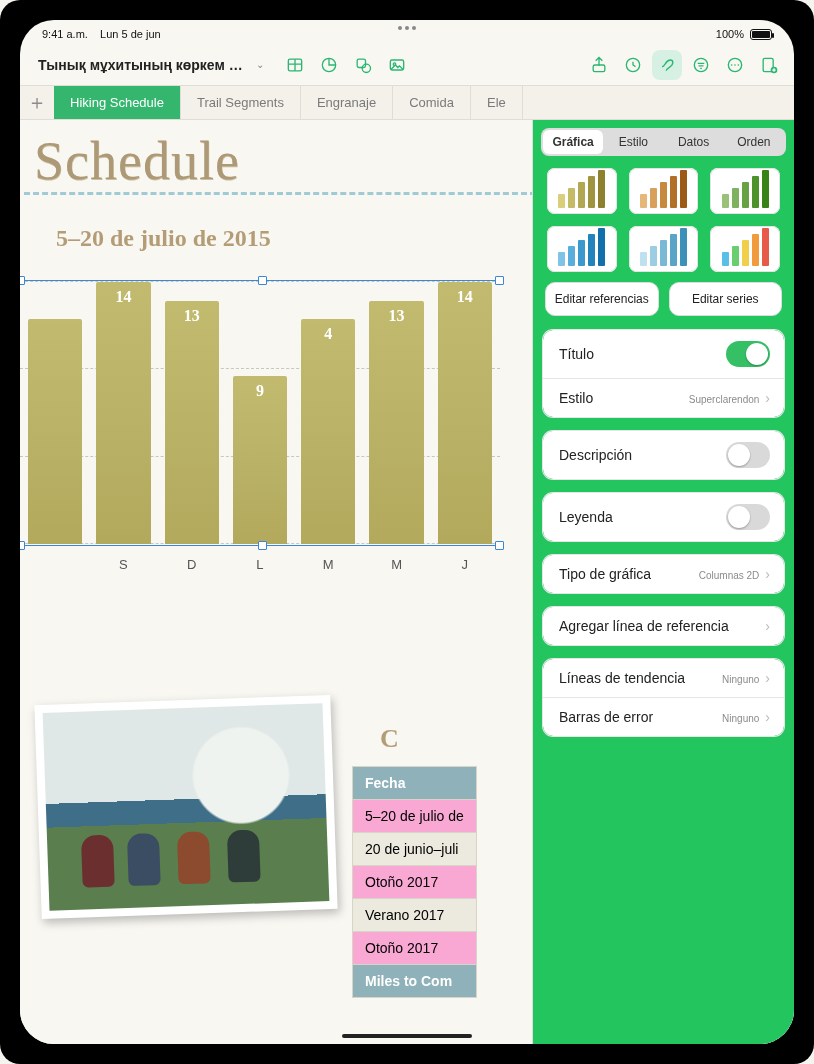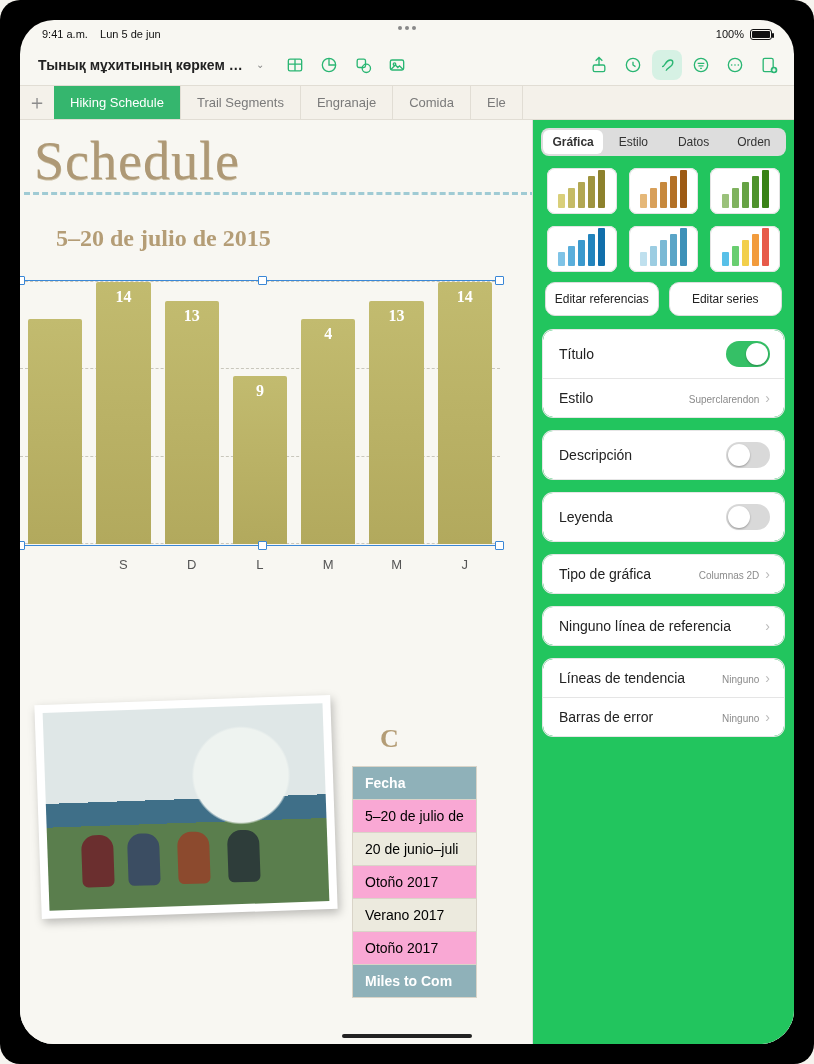--- a/index.html
+++ b/index.html
@@ -419,21 +419,21 @@
 
         <div class="group">
           <div class="cell">
             <span class="label">Tipo de gráfica</span>
             <span><span class="val">Columnas 2D</span><span class="chev">›</span></span>
           </div>
         </div>
 
         <div class="group">
           <div class="cell">
-            <span class="label">Ninguno línea de referencia</span>
+            <span class="label">Agregar línea de referencia</span>
             <span class="chev">›</span>
           </div>
         </div>
 
         <div class="group">
           <div class="cell">
             <span class="label">Líneas de tendencia</span>
             <span><span class="val">Ninguno</span><span class="chev">›</span></span>
           </div>
           <div class="cell">

